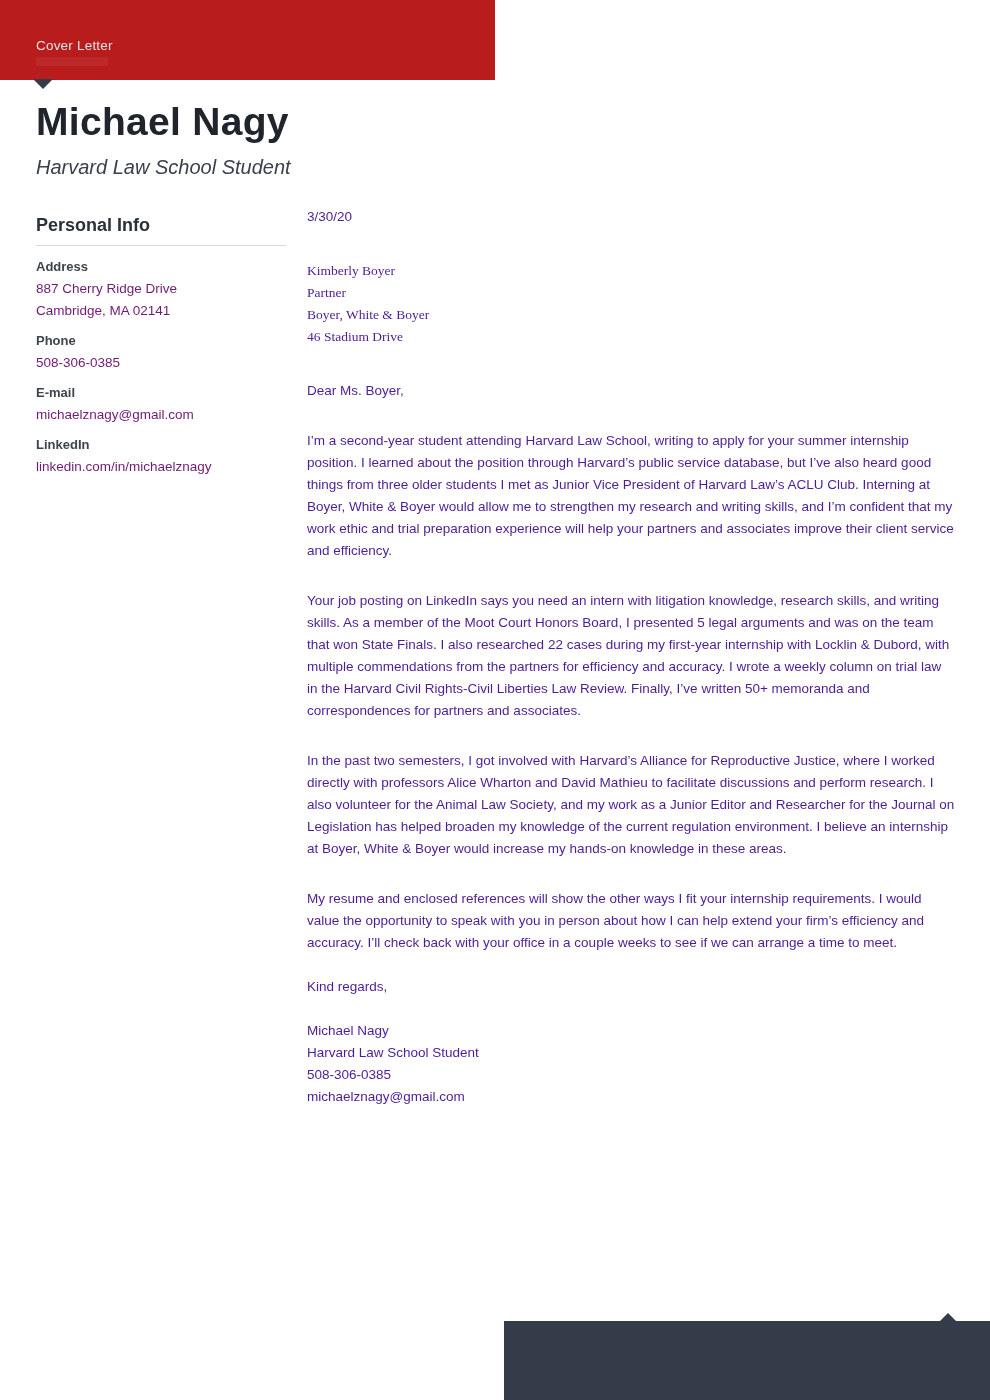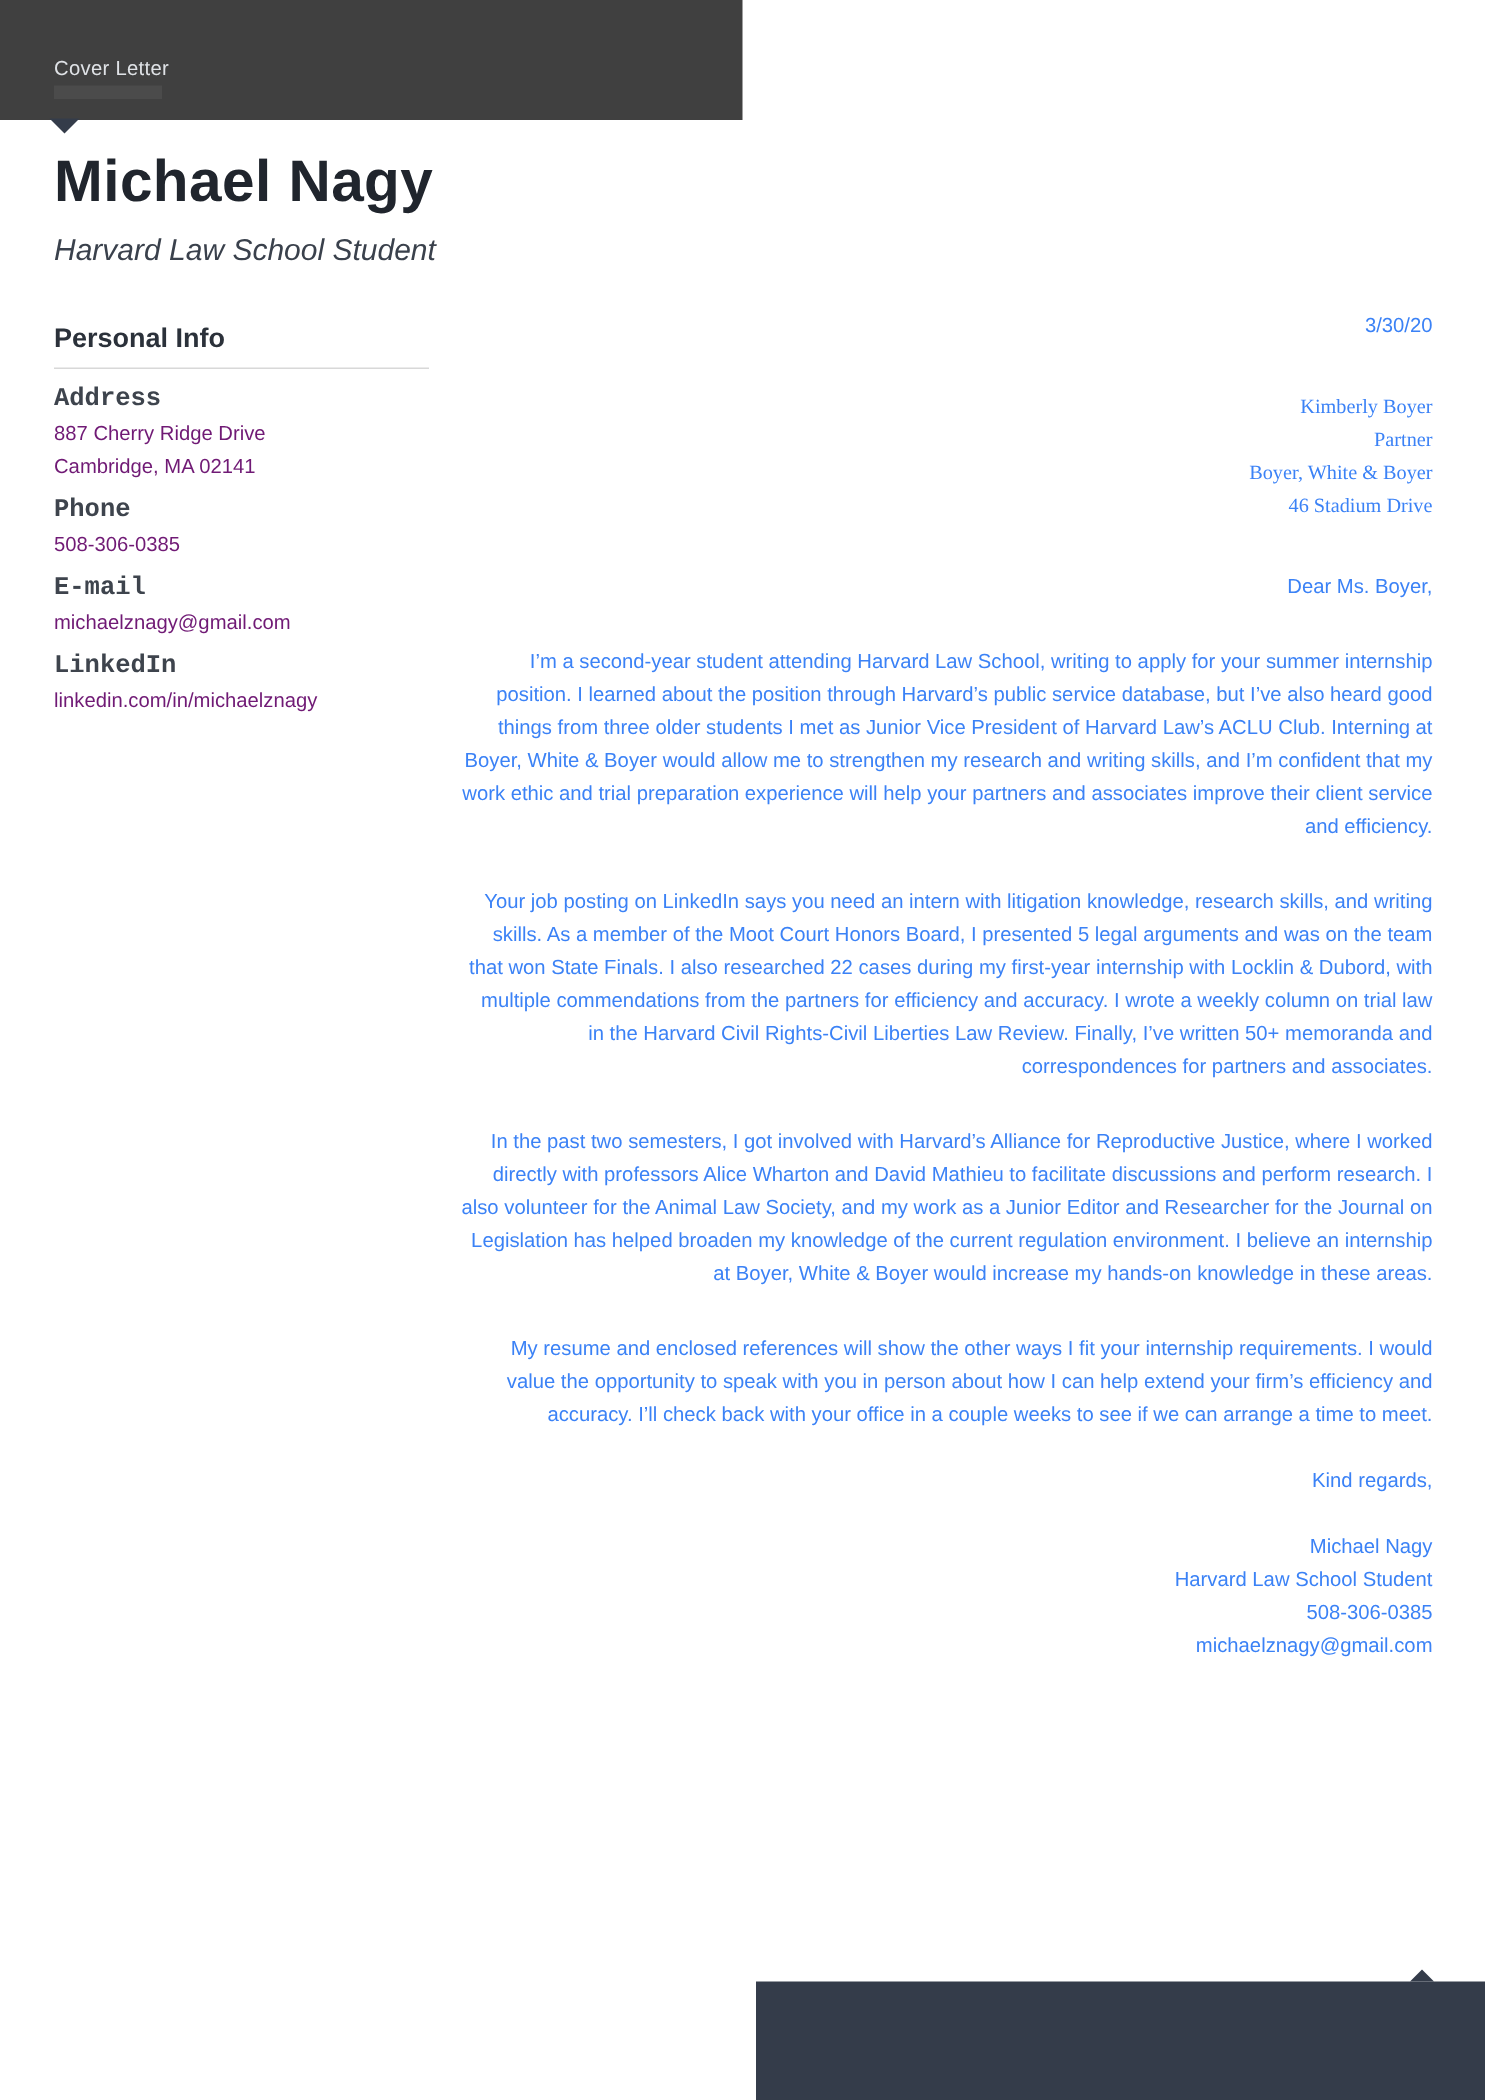--- a/index.html
+++ b/index.html
@@ -9,21 +9,21 @@
     background: #ffffff;
     font-family: "Liberation Sans", sans-serif;
     overflow: hidden;
   }
 
   
   .top-band {
     position: absolute;
     left: 0; top: 0;
     width: 495px; height: 80px;
-    background: #404040;
+    background: #b91c1c;
   }
   .tab-label {
     position: absolute;
     left: 36px; top: 38px;
     font-size: 13.5px;
     color: #dfe2e6;
     letter-spacing: 0.2px;
   }
   .tab-highlight {
     position: absolute;
@@ -70,41 +70,40 @@
   }
   .sidebar-divider {
     margin-top: 9px;
     border: none;
     border-top: 1px solid #d8d8d8;
     height: 0;
   }
   .sidebar-groups { margin-top: 10px; }
   .field-group { margin-bottom: 8px; }
   .field-label {
-    font-size: 17px;
+    font-size: 13px;
     font-weight: 700;
     line-height: 22px;
     color: #3e444d;
-    font-family: Liberation Mono, monospace;
   }
   .field-value {
     font-size: 13.5px;
     line-height: 22px;
     color: #701a75;
   }
 
   
   .letter {
     position: absolute;
     left: 307px; top: 206px;
     width: 648px;
     font-size: 13.5px;
     line-height: 22px;
-    color: #3b82f6;
-    text-align: right;
+    color: #4c1d95;
+    text-align: left;
   }
   .letter .line { line-height: 22px; }
   .recipient-block { margin-top: 32px; font-family: Liberation Serif, serif; }
   .salutation { margin-top: 32px; }
   .letter p { margin-top: 28px; }
   .closing { margin-top: 22px; }
   .signature-block { margin-top: 22px; }
 
   
   .footer-band {

